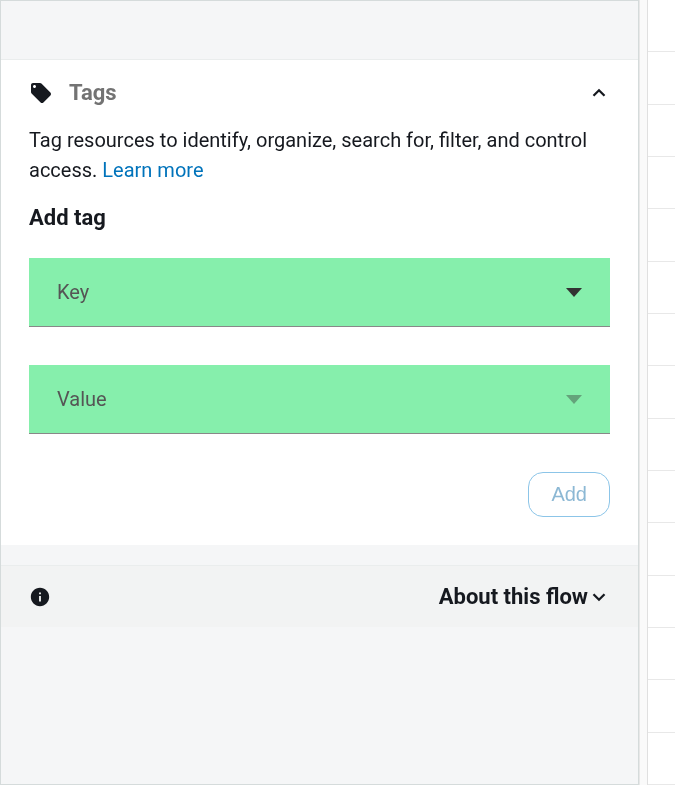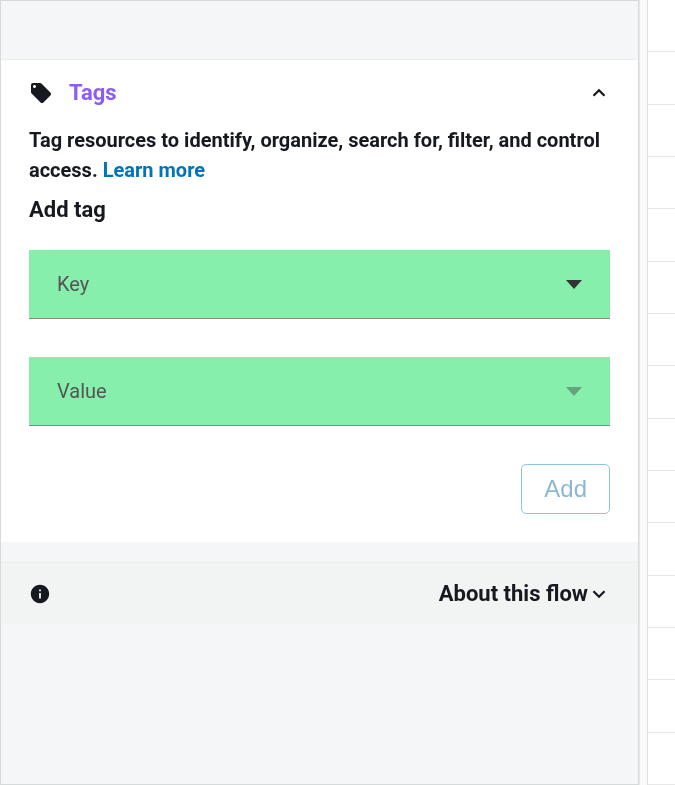--- a/index.html
+++ b/index.html
@@ -43,36 +43,35 @@
       gap: 16px;
     }
     .tag-icon {
       width: 24px;
       height: 24px;
       flex-shrink: 0;
     }
     .panel-title {
       font-size: 22px;
       font-weight: 700;
-      color: #8b5cf6;
+      color: #737373;
     }
     .chevron {
       width: 22px;
       height: 22px;
       flex-shrink: 0;
     }
     .panel-body {
       padding: 8px 28px 28px 28px;
     }
     .description {
       font-size: 20px;
       line-height: 1.5;
       color: #16191f;
-      margin-bottom: 12px;
-      font-weight: bold;
+      margin-bottom: 20px;
     }
     .learn-more {
       color: #0073bb;
       text-decoration: none;
       cursor: pointer;
     }
     .add-tag-label {
       font-size: 22px;
       color: #16191f;
       font-weight: 700;
@@ -104,23 +103,23 @@
     }
     .button-row {
       display: flex;
       justify-content: flex-end;
       margin-top: 4px;
     }
     .add-button {
       background: #ffffff;
       border: 1px solid #8cc5e8;
       color: #8cb8d4;
-      font-size: 24px;
+      font-size: 20px;
       padding: 10px 22px;
-      border-radius: 5px;
+      border-radius: 15px;
       cursor: pointer;
       font-weight: 400;
     }
     .about-panel {
       background: #f2f3f3;
       border-top: 1px solid #eaeded;
       margin-top: 20px;
       text-align: right;
     }
     .about-header {

